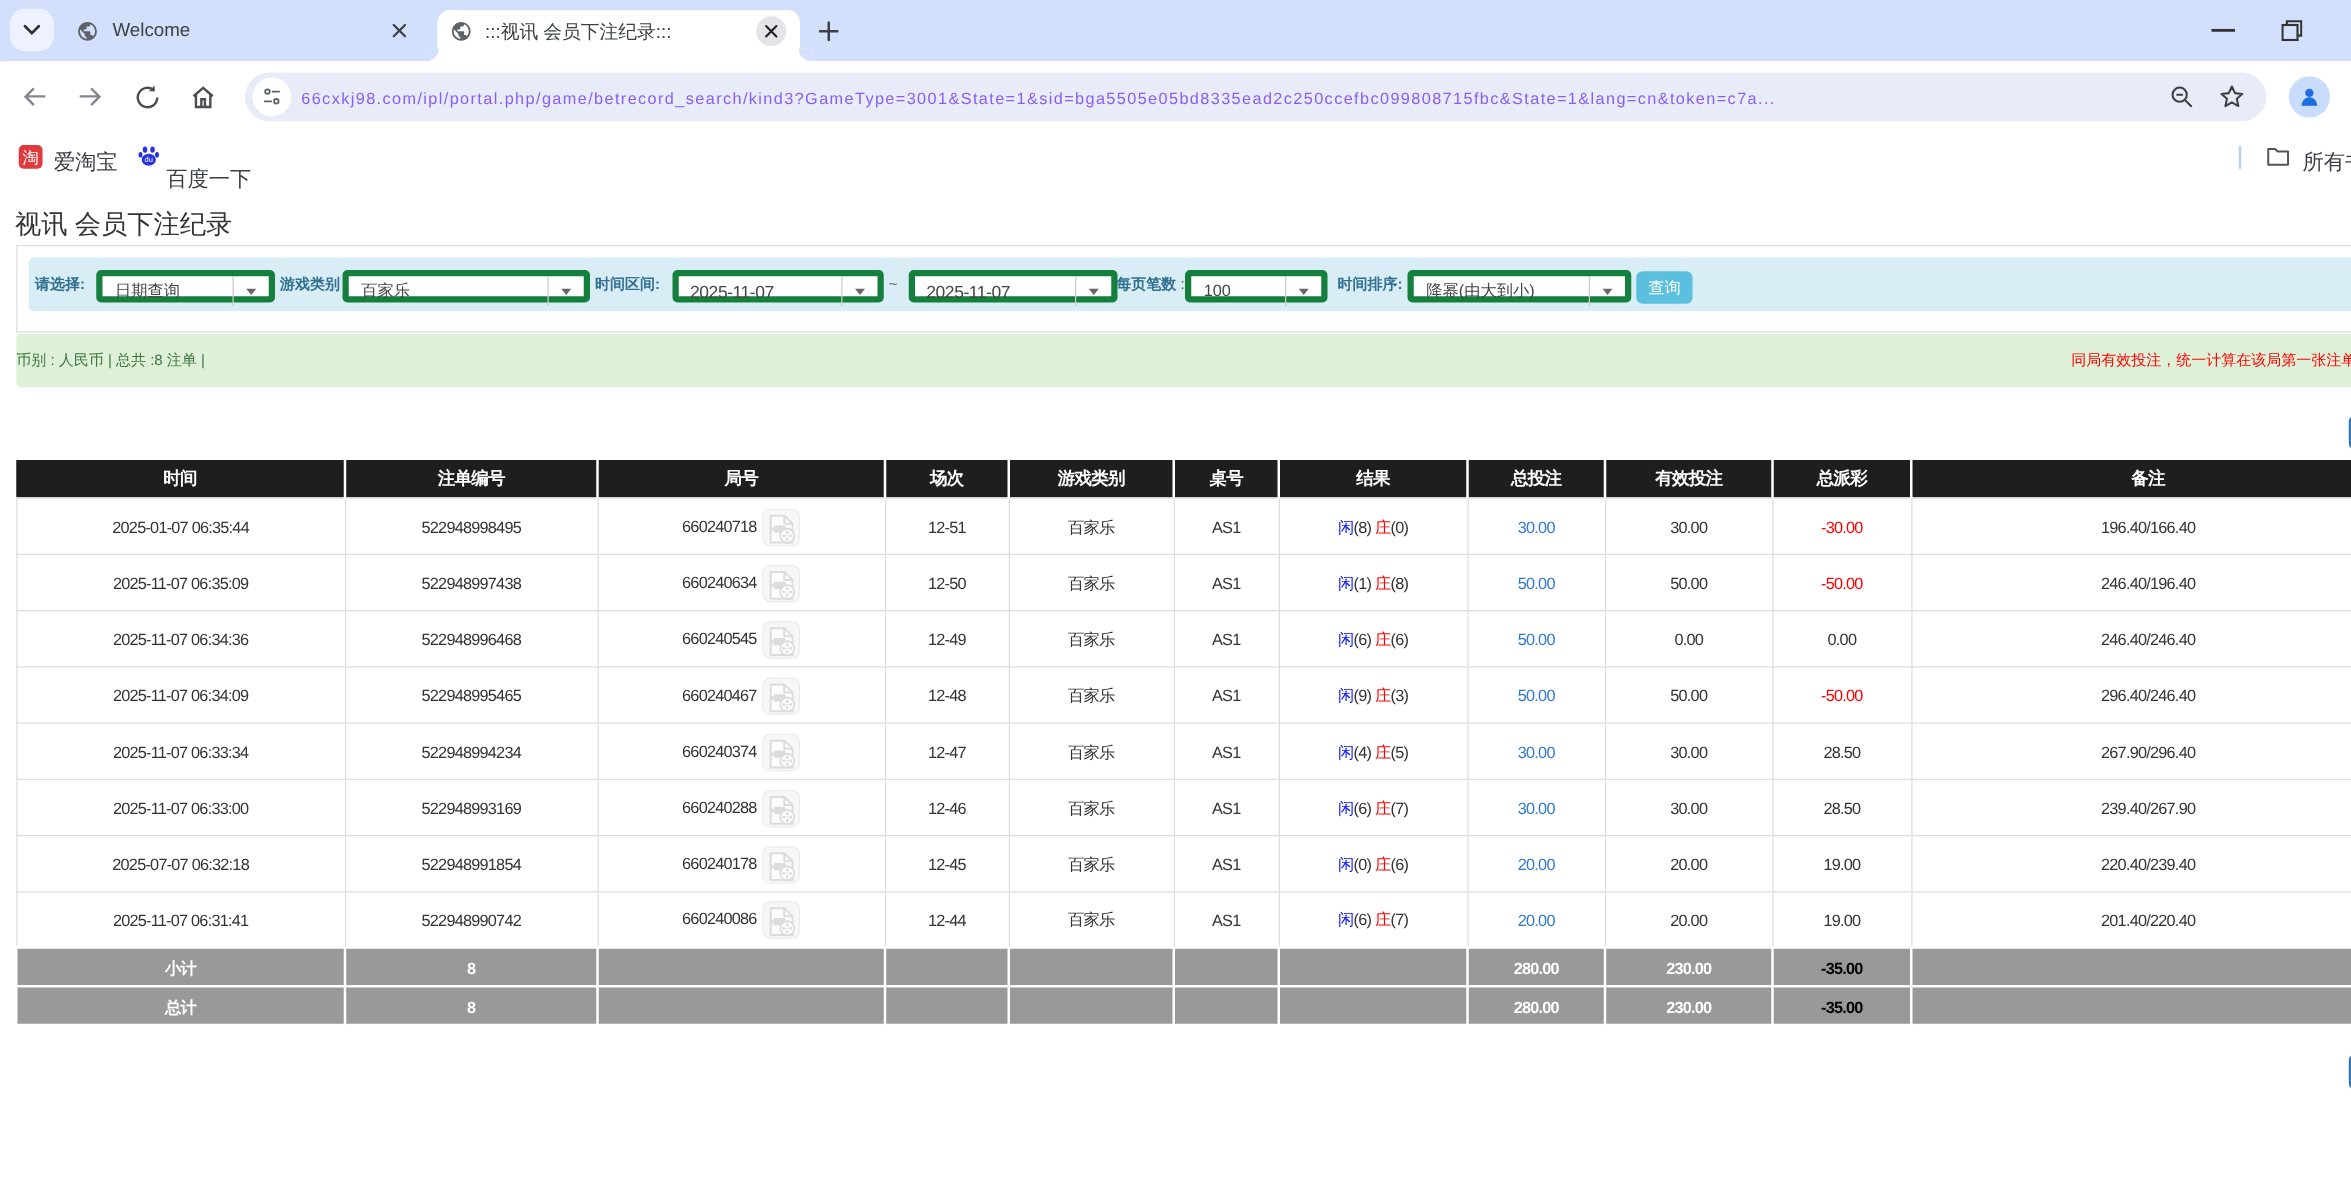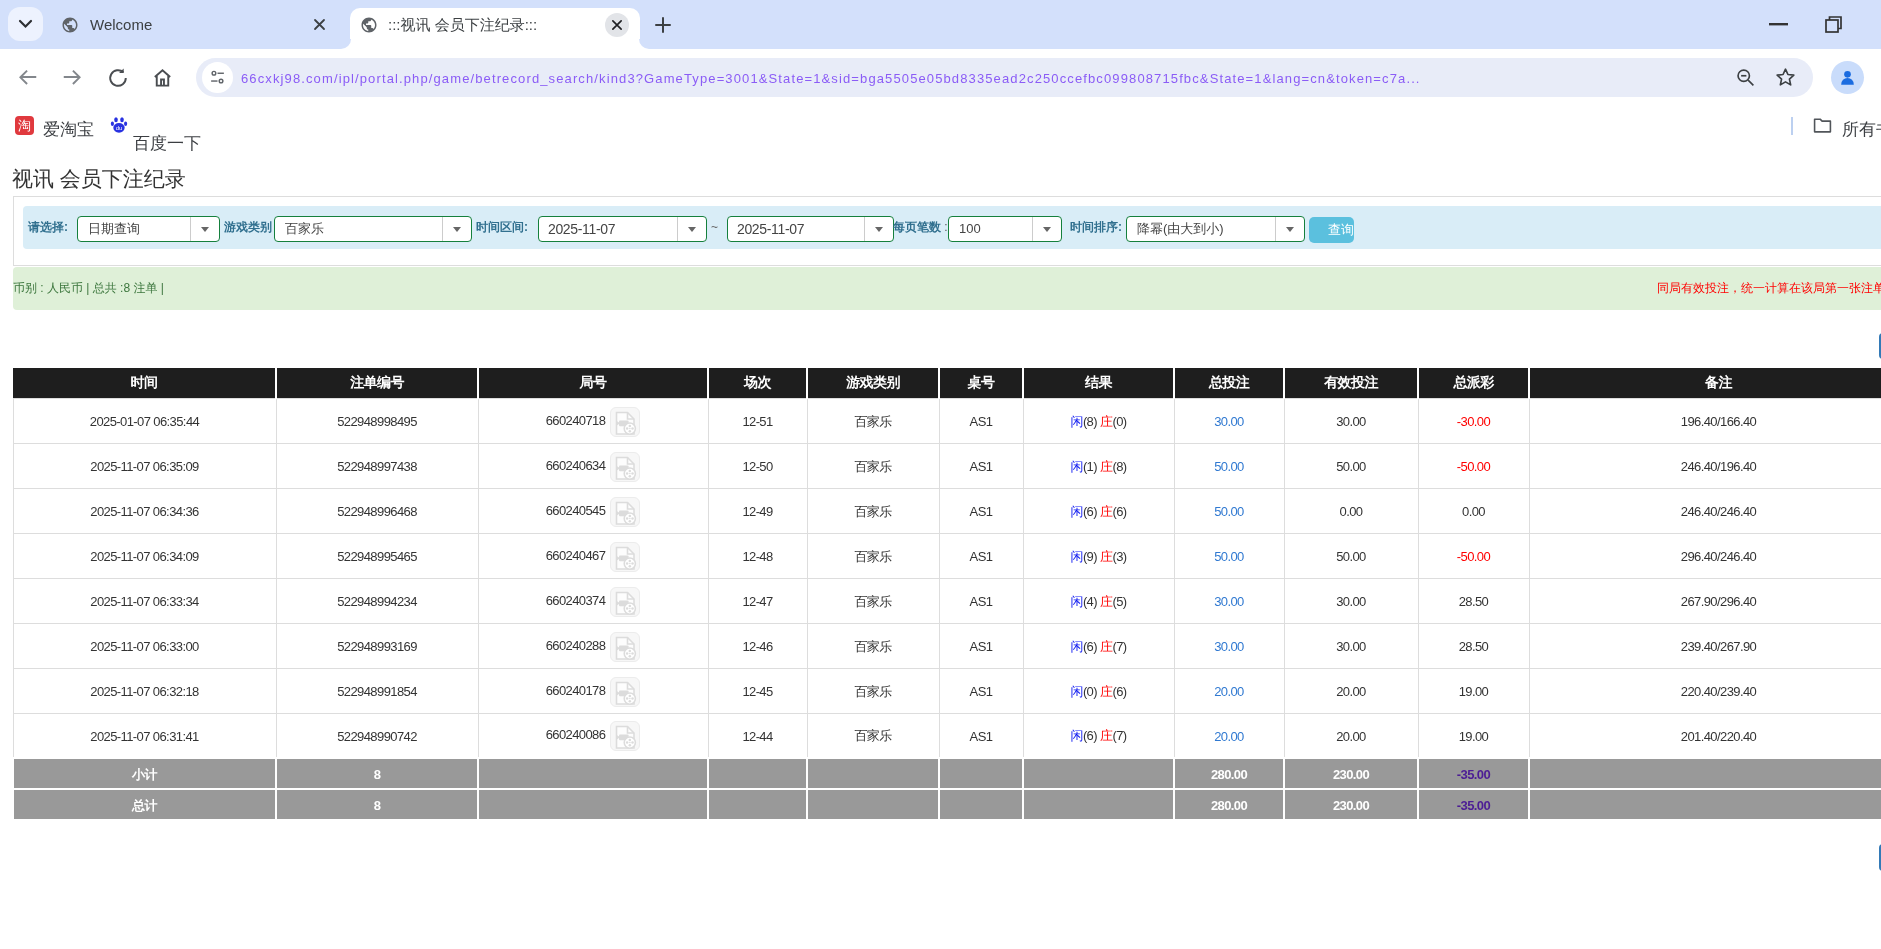--- a/index.html
+++ b/index.html
@@ -13,36 +13,36 @@
 #toolbar{left:0;top:49px;width:1881px;height:59px;background:#fff;border-radius:8px 0 0 0}
 #pill{left:196px;top:58px;width:1617px;height:39px;border-radius:20px;background:#e8ecf8}
 #urltxt{left:241px;top:49px;height:59px;line-height:59px;font-size:13px;color:#8b5cf6;letter-spacing:1.12px;white-space:nowrap}
 #bookbar{left:0;top:108px;width:1881px;height:37px;background:#fff}
 .bktxt{font-size:17px;color:#3b3e42;white-space:nowrap}
 
 #pagetitle{left:12px;top:165px;font-size:21px;color:#333}
 #filterbox{left:13px;top:196px;width:1894px;height:70px;background:#fff;border:1px solid #ddd;border-right:none}
 #bluebar{left:23px;top:206px;width:1890px;height:43px;background:#d9edf7;border-radius:4px}
 .flabel{position:absolute;top:0;height:43px;line-height:43px;font-size:12px;font-weight:bold;color:#31708f;white-space:nowrap}
-.sel{position:absolute;top:10px;height:26px;background:#fff;border:1px solid #15803d;border-radius:4px;font-size:13px;color:#444;line-height:24px;padding-left:10px;white-space:nowrap}
+.sel{position:absolute;top:10px;height:26px;background:#fff;border:5px solid #15803d;border-radius:4px;font-size:13px;color:#444;line-height:24px;padding-left:10px;white-space:nowrap}
 .sel i{position:absolute;right:28px;top:0;width:1px;height:24px;background:#ccc}
 .seld{font-size:14px !important;letter-spacing:-0.35px;padding-left:9px !important}
 .sel u{position:absolute;right:10px;top:10px;width:0;height:0;border-left:4.5px solid transparent;border-right:4.5px solid transparent;border-top:5px solid #666}
-#querybtn{left:1309px;top:217px;width:45px;height:26px;background:#5bc0de;border-radius:5px;color:#fff;font-size:13px;text-align:right;line-height:26px}
+#querybtn{left:1309px;top:217px;width:45px;height:26px;background:#5bc0de;border-radius:5px;color:#fff;font-size:13px;text-align:center;line-height:26px}
 #greenbar{left:13px;top:267px;width:1894px;height:43px;background:#dff0d8;border-radius:4px;font-size:12px;color:#3c763d;line-height:43px}
 #bluefrag1{left:1879px;top:333px;width:20px;height:26px;background:#337ab7;border-radius:4px 0 0 4px}
 #bluefrag2{left:1879px;top:844px;width:20px;height:27px;background:#337ab7;border-radius:4px 0 0 4px}
 
 #btable{position:absolute;left:12px;top:368px;width:1895px;border-collapse:collapse;table-layout:fixed;font-size:13px;color:#333;letter-spacing:-0.6px}
 #btable th{background:#1e1e1e;color:#fff;font-size:14px;font-weight:bold;height:30px;border-right:2px solid #fff;text-align:center}
 #btable td{height:45px;border:1px solid #ddd;text-align:center;background:#fff;padding-top:2px}
 #btable tr.sum td{height:31px;background:#999;color:#fff;border:2px solid #fff;font-size:13px;font-weight:bold}
 .blue{color:#3079d1}
 .red{color:#f00}
-#btable tr.sum td.red{color:#4c1d95}
+#btable tr.sum td.red{color:#000000}
 .pb{color:#0914f0}
 .pr{color:#f00}
 .vicon{display:inline-block;width:30px;height:30px;border:1px solid #ececec;background:#f7f7f7;border-radius:6px;vertical-align:middle;margin-left:5px;position:relative}
 .vicon svg{position:absolute;left:4px;top:3px}
 </style>
 </head>
 <body>
 
 <div class="abs" id="tabstrip"></div>
 <div class="abs" id="chevbtn"></div>
@@ -325,21 +325,21 @@
         <td>12-46</td>
         <td>百家乐</td>
         <td>AS1</td>
         <td><span class="pb">闲</span>(6) <span class="pr">庄</span>(7)</td>
         <td class="blue">30.00</td>
         <td>30.00</td>
         <td>28.50</td>
         <td>239.40/267.90</td>
       </tr>
 <tr>
-        <td>2025-11-07 06:32:18</td>
+        <td>2025-07-07 06:32:18</td>
         <td>522948991854</td>
         <td>660240178<span class="vicon"><svg width="22" height="25" viewBox="0 0 22 25">
               <path d="M1.5 1.5 h11 l6.5 6.5 v15 h-17.5 z" fill="#fdfdfd" stroke="#dcdcdc" stroke-width="1.6"></path>
               <path d="M12.5 1.5 v6.5 h6.5" fill="none" stroke="#dcdcdc" stroke-width="1.6"></path>
               <path d="M4 11.6 l-2.6 -1.8 v5 l2.6 -1.8 z" fill="#dcdcdc"></path>
               <rect x="4" y="9.4" width="9.6" height="5.8" rx="1" fill="#dcdcdc"></rect>
               <circle cx="14.8" cy="17.6" r="5.6" fill="#fff" stroke="#dcdcdc" stroke-width="1.5"></circle>
               <circle cx="14.8" cy="14.9" r="1.25" fill="#dcdcdc"></circle>
               <circle cx="12.1" cy="17.6" r="1.25" fill="#dcdcdc"></circle>
               <circle cx="17.5" cy="17.6" r="1.25" fill="#dcdcdc"></circle>

